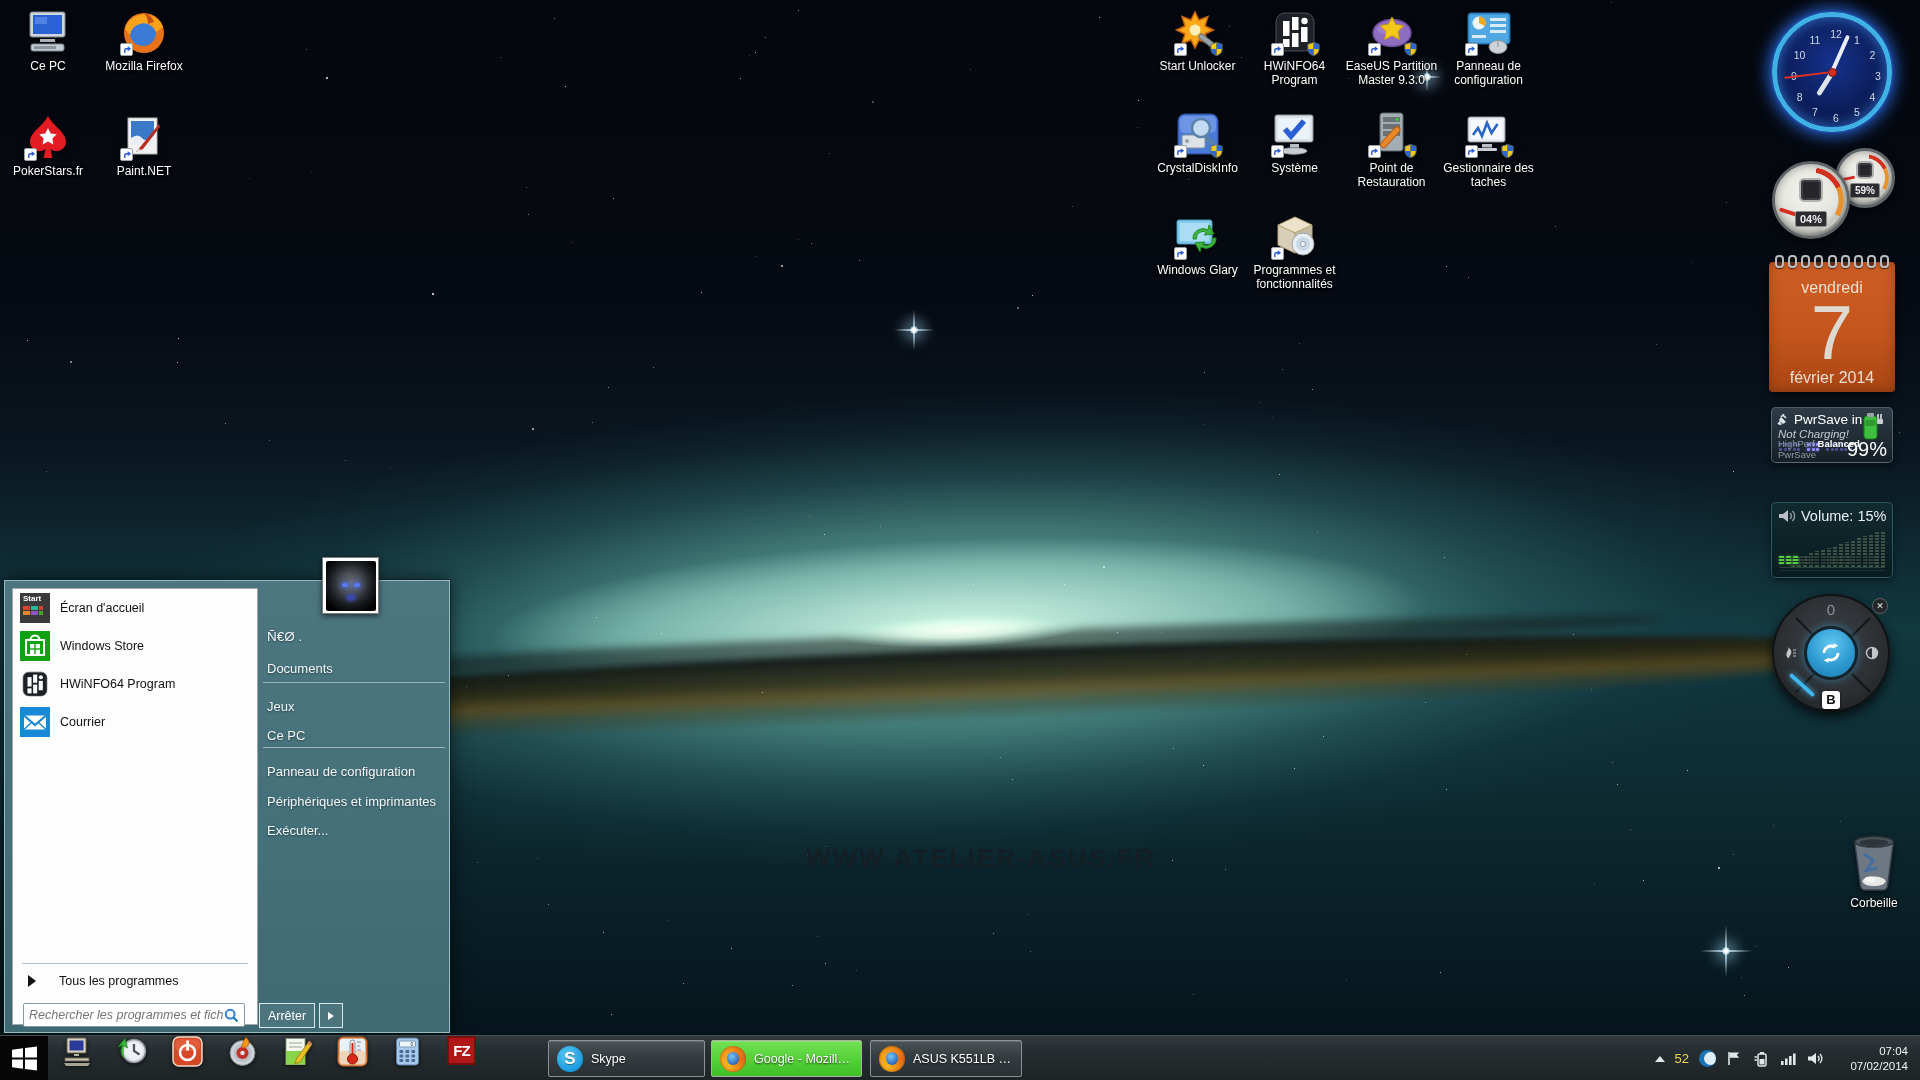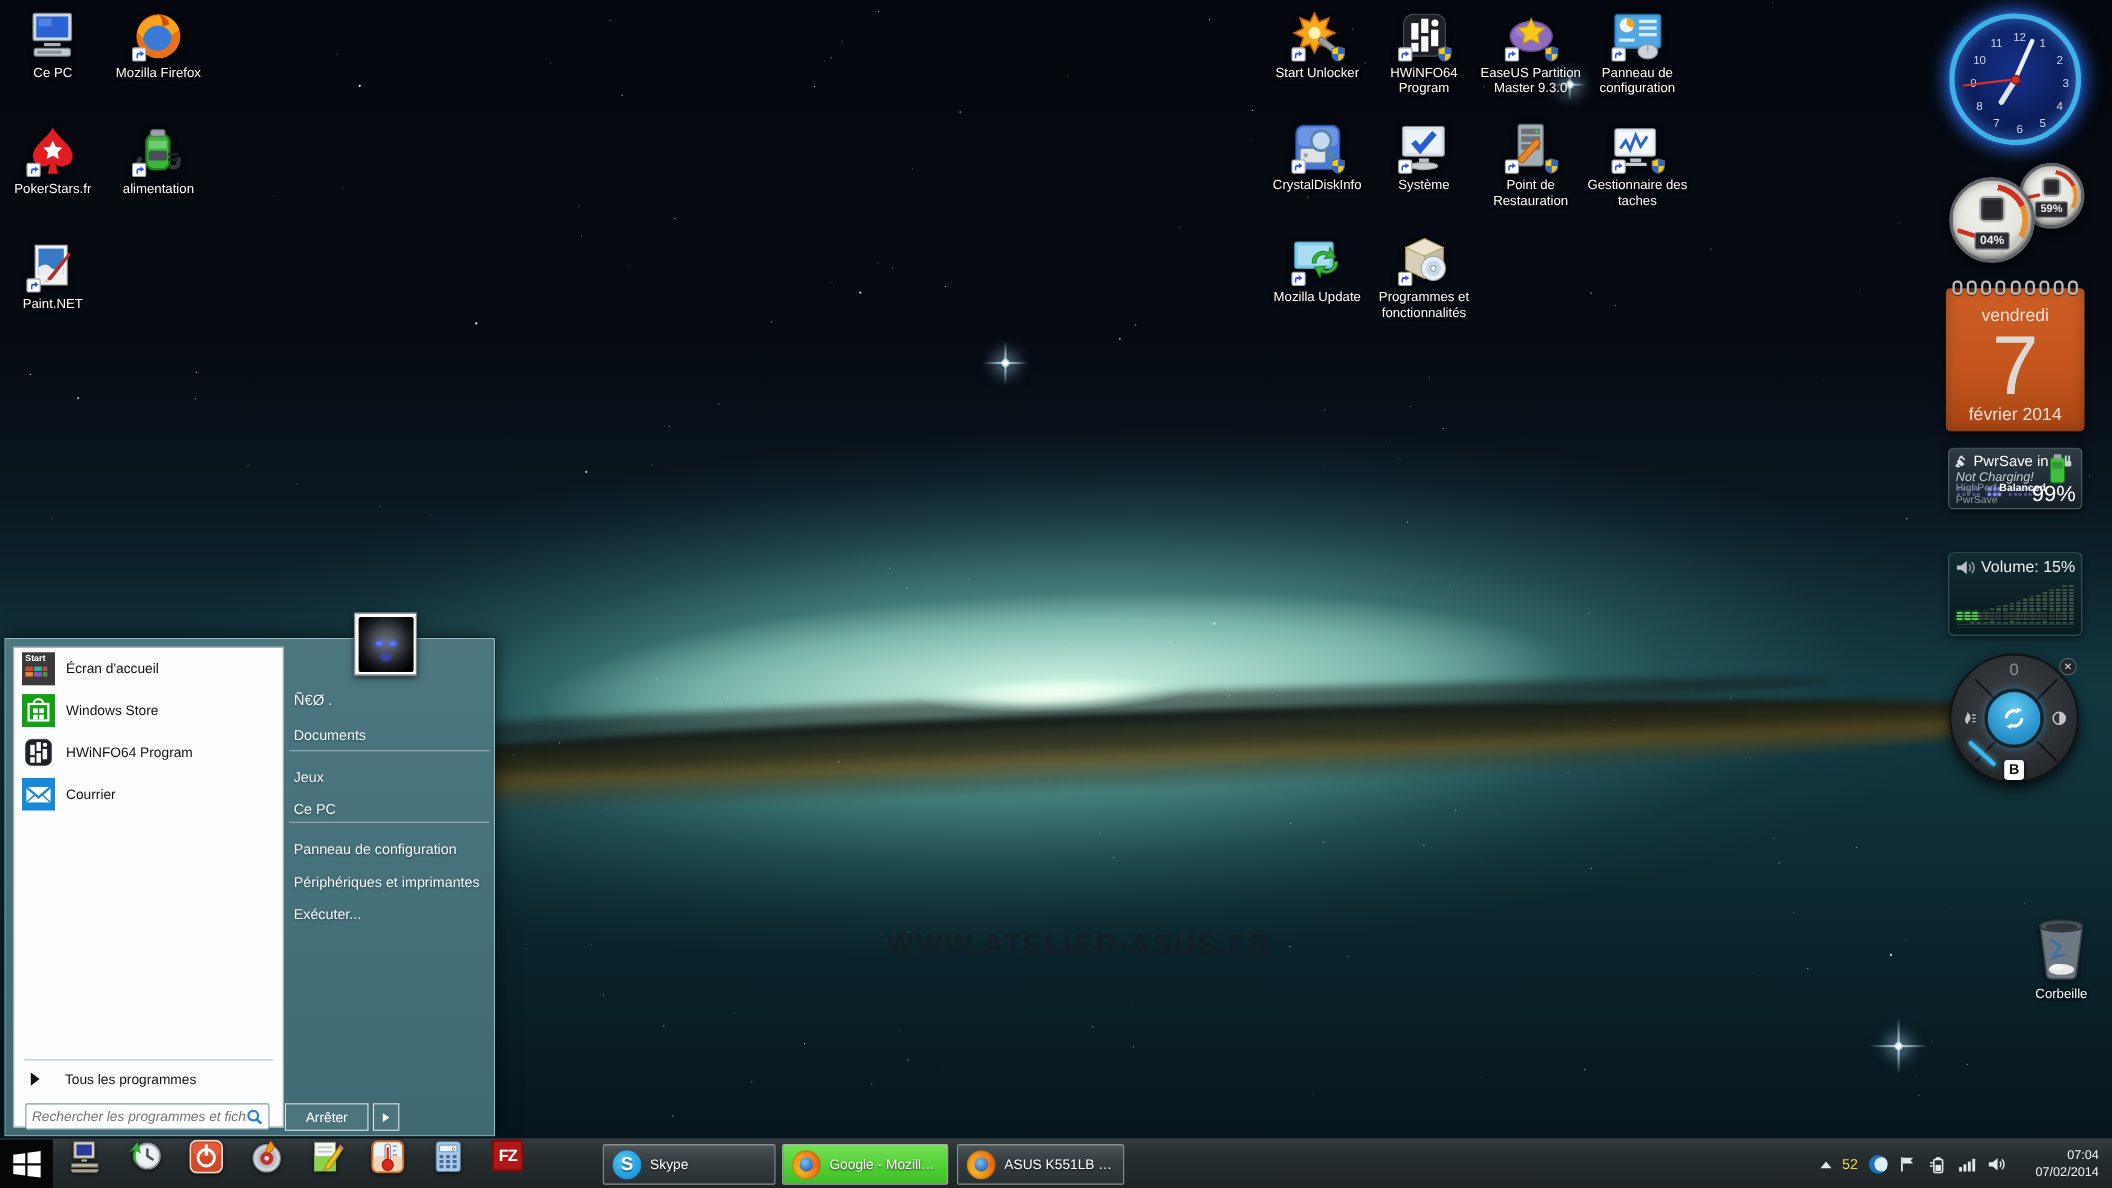--- a/index.html
+++ b/index.html
@@ -195,21 +195,21 @@
   #menu-avatar .eye { position:absolute; width:6px; height:4px; background:#5a78ff; border-radius:50%;
     box-shadow:0 0 5px 1px #4a6aee; top:45%; }
   #menu-avatar .eye.l { left:32%; } #menu-avatar .eye.r { right:32%; }
   #menu-avatar .mouth { position:absolute; left:50%; top:66%; width:10px; height:7px; transform:translateX(-50%);
     background:#3a4ad0; border-radius:40%; filter:blur(1.5px); opacity:.8; }
   .mr-item { position:absolute; left:262px; font-size:13px; color:#f4f8f8; text-shadow:0 1px 2px rgba(0,0,0,.45); }
   .mr-divider { position:absolute; left:258px; width:182px; height:1px; background:rgba(235,245,245,.5); }
   #shutdown-row { position:absolute; left:254px; top:422px; display:flex; }
   .shut-btn { height:25px; background:rgba(255,255,255,.07); border:1px solid #d9e8ea; color:#fff;
     font-size:12.5px; display:flex; align-items:center; justify-content:center; }
-  #shutdown-main { width:76px; }
+  #shutdown-main { width:56px; }
   #shutdown-arrow { width:24px; margin-left:4px; }
   #shutdown-arrow .tri { width:0; height:0; border-left:6px solid #fff; border-top:4.5px solid rgba(0,0,0,0); border-bottom:4.5px solid rgba(0,0,0,0); }
 
   
   #taskbar { position:absolute; left:0; bottom:0; width:1920px; height:45px; z-index:60;
     background:linear-gradient(180deg,#333b3e 0%,#262d30 35%,#1e2426 100%);
     border-top:1px solid #434c4f; }
   #start-btn { position:absolute; left:0; top:0; width:48px; height:45px; background:#060606;
     display:flex; align-items:center; justify-content:center; }
   #start-btn svg { width:27px; height:27px; }
@@ -460,39 +460,20 @@
           <svg viewBox="0 0 12 12">
             <path d="M2.5 9.5 V6 a2.5 2.5 0 0 1 2.5-2.5 h1.8 V1.5 L11 4.5 6.8 7.5 V5.5 H5.4 a1.2 1.2 0 0 0-1.2 1.2 v2.8 Z" fill="#2a5ad8"></path>
           </svg>
         </span>
       </div>
       <div class="icon-label">PokerStars.fr</div>
     </div>
     <div class="icon-cell">
       <div class="icon-art">
         <svg viewBox="0 0 48 48">
-          <path d="M34 38 q10 4 8-8 M10 42 q-8-2-2-12" fill="none" stroke="#33383d" stroke-width="4"></path>
-          <rect x="13" y="9" width="21" height="32" rx="7" fill="#3db53d" stroke="#1d7a1d" stroke-width="2"></rect>
-          <rect x="17" y="5" width="13" height="6" rx="2" fill="#9aa2a8" stroke="#6a7278"></rect>
-          <rect x="15.5" y="15" width="16" height="7" fill="#7ad47a" opacity=".8"></rect>
-          <rect x="15" y="24" width="17" height="9" rx="2" fill="#4a5056"></rect>
-          <rect x="33" y="26" width="9" height="2.5" fill="#222"></rect>
-          <rect x="33" y="31" width="9" height="2.5" fill="#222"></rect>
-        </svg>
-        <span class="badge-shortcut">
-          <svg viewBox="0 0 12 12">
-            <path d="M2.5 9.5 V6 a2.5 2.5 0 0 1 2.5-2.5 h1.8 V1.5 L11 4.5 6.8 7.5 V5.5 H5.4 a1.2 1.2 0 0 0-1.2 1.2 v2.8 Z" fill="#2a5ad8"></path>
-          </svg>
-        </span>
-      </div>
-      <div class="icon-label">alimentation</div>
-    </div>
-    <div class="icon-cell">
-      <div class="icon-art">
-        <svg viewBox="0 0 48 48">
           <rect x="8" y="5" width="29" height="36" fill="#f2f2f2" stroke="#b4b4b4"></rect>
           <rect x="11" y="8" width="23" height="24" fill="#3a78c8"></rect>
           <path d="M11 25 q7-5 11 0 t12-3 v10 H11 Z" fill="#e9edf1"></path>
           <path d="M39 11 L21 33 l-5 6 7-3 L40 14 Z" fill="#b82c22"></path>
           <path d="M16 39 l5-2 -3-2 Z" fill="#d8d8d8"></path>
         </svg>
         <span class="badge-shortcut">
           <svg viewBox="0 0 12 12">
             <path d="M2.5 9.5 V6 a2.5 2.5 0 0 1 2.5-2.5 h1.8 V1.5 L11 4.5 6.8 7.5 V5.5 H5.4 a1.2 1.2 0 0 0-1.2 1.2 v2.8 Z" fill="#2a5ad8"></path>
           </svg>
@@ -704,21 +685,21 @@
           <rect x="6" y="11" width="29" height="18" fill="#aadcf4"></rect>
           <path d="M19 27 a10 10 0 0 1 15-9 l1-5 5 9 -10 1 2.5-2.5 a6.5 6.5 0 0 0-10 6.5 Z" fill="#3fb53f" stroke="#1d8a1d"></path>
           <path d="M42 26 a10 10 0 0 1-15 9 l-1 5 -5-9 10-1 -2.5 2.5 a6.5 6.5 0 0 0 10-6.5 Z" fill="#3fb53f" stroke="#1d8a1d"></path>
         </svg>
         <span class="badge-shortcut">
           <svg viewBox="0 0 12 12">
             <path d="M2.5 9.5 V6 a2.5 2.5 0 0 1 2.5-2.5 h1.8 V1.5 L11 4.5 6.8 7.5 V5.5 H5.4 a1.2 1.2 0 0 0-1.2 1.2 v2.8 Z" fill="#2a5ad8"></path>
           </svg>
         </span>
       </div>
-      <div class="icon-label">Mozilla Update</div>
+      <div class="icon-label">Windows Glary</div>
     </div>
     <div class="icon-cell">
       <div class="icon-art">
         <svg viewBox="0 0 48 48">
           <path d="M7 13 L24 5 L41 13 L24 21 Z" fill="#ece3cc" stroke="#b8a878"></path>
           <path d="M7 13 V33 L24 41 V21 Z" fill="#d8cfb8" stroke="#b8a878"></path>
           <path d="M41 13 V33 L24 41 V21 Z" fill="#c4bba4" stroke="#b8a878"></path>
           <circle cx="32" cy="32" r="11" fill="#e8eef2" stroke="#9aa2a8"></circle>
           <circle cx="32" cy="32" r="7" fill="#c8d8e8"></circle>
           <circle cx="32" cy="32" r="2.5" fill="#f4f8fa" stroke="#9aa2a8"></circle>

